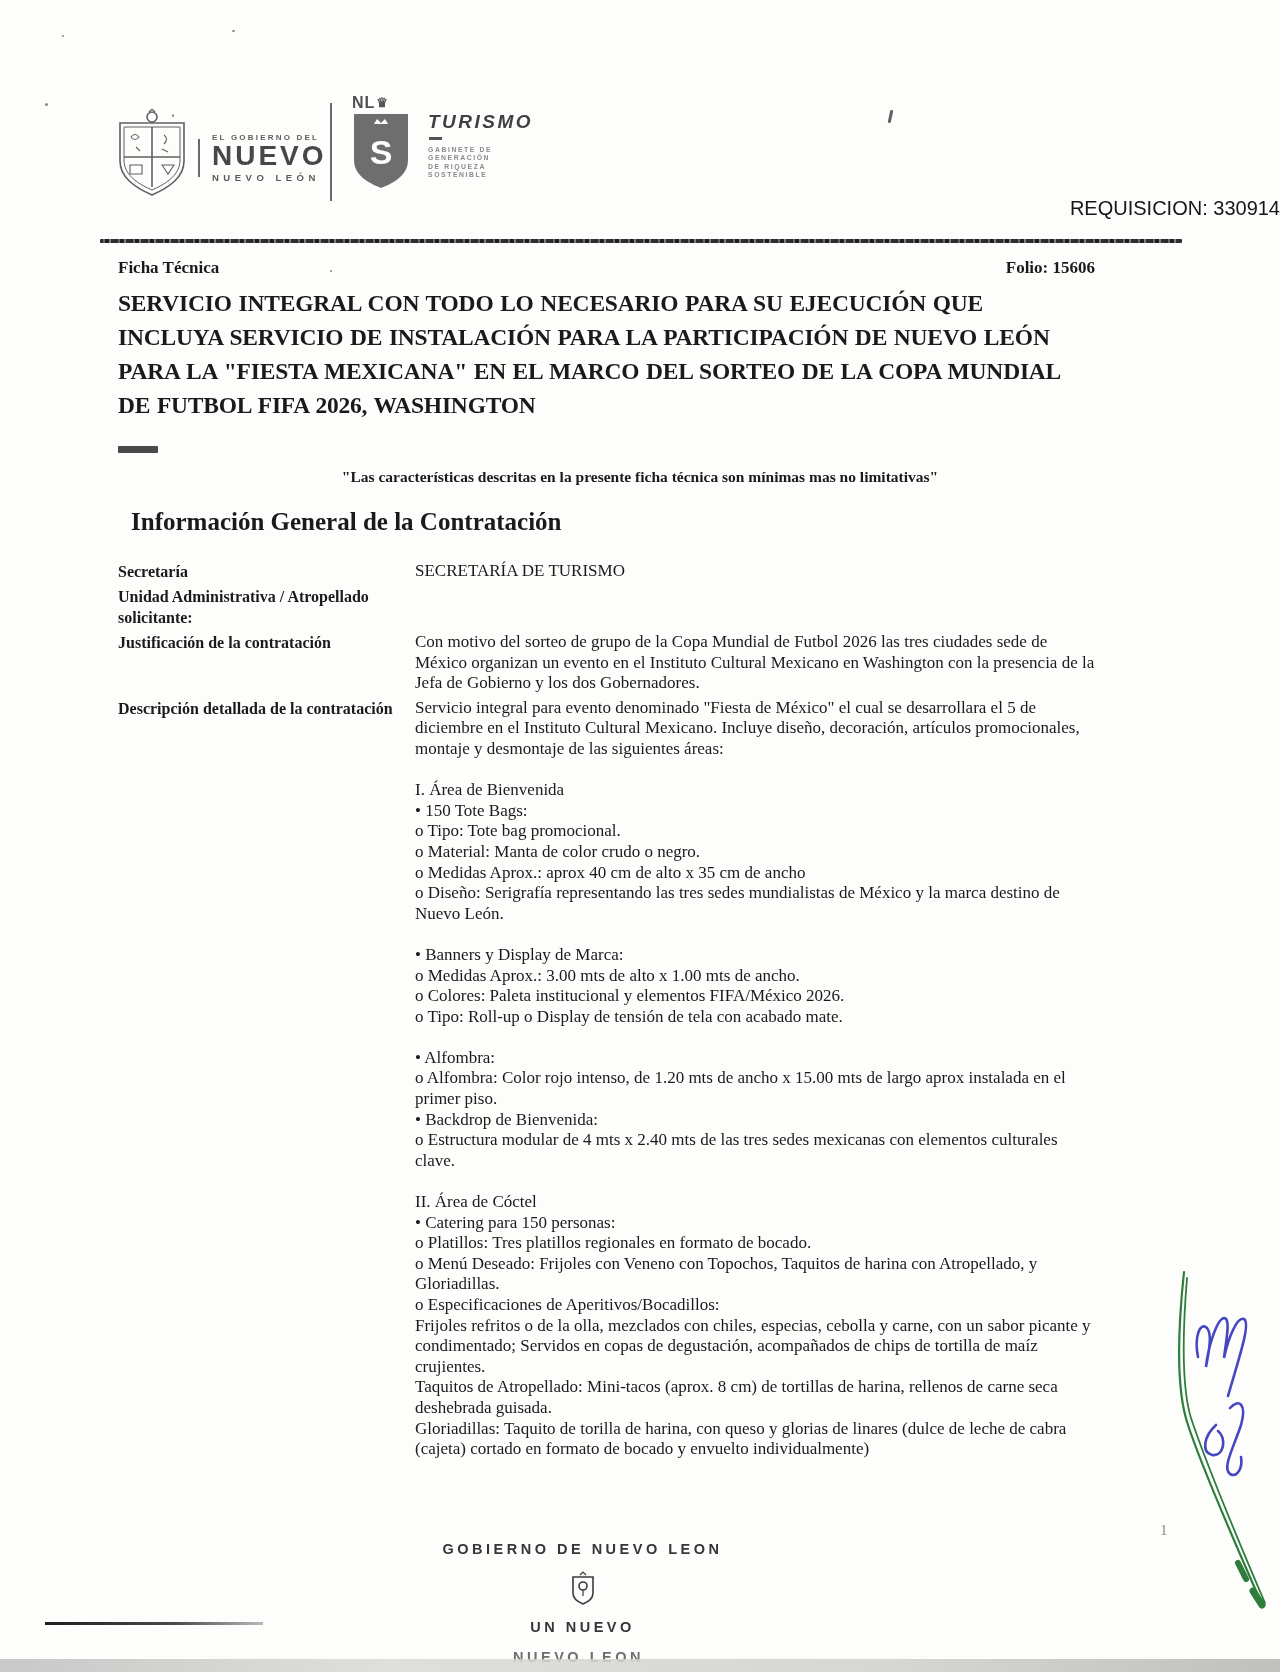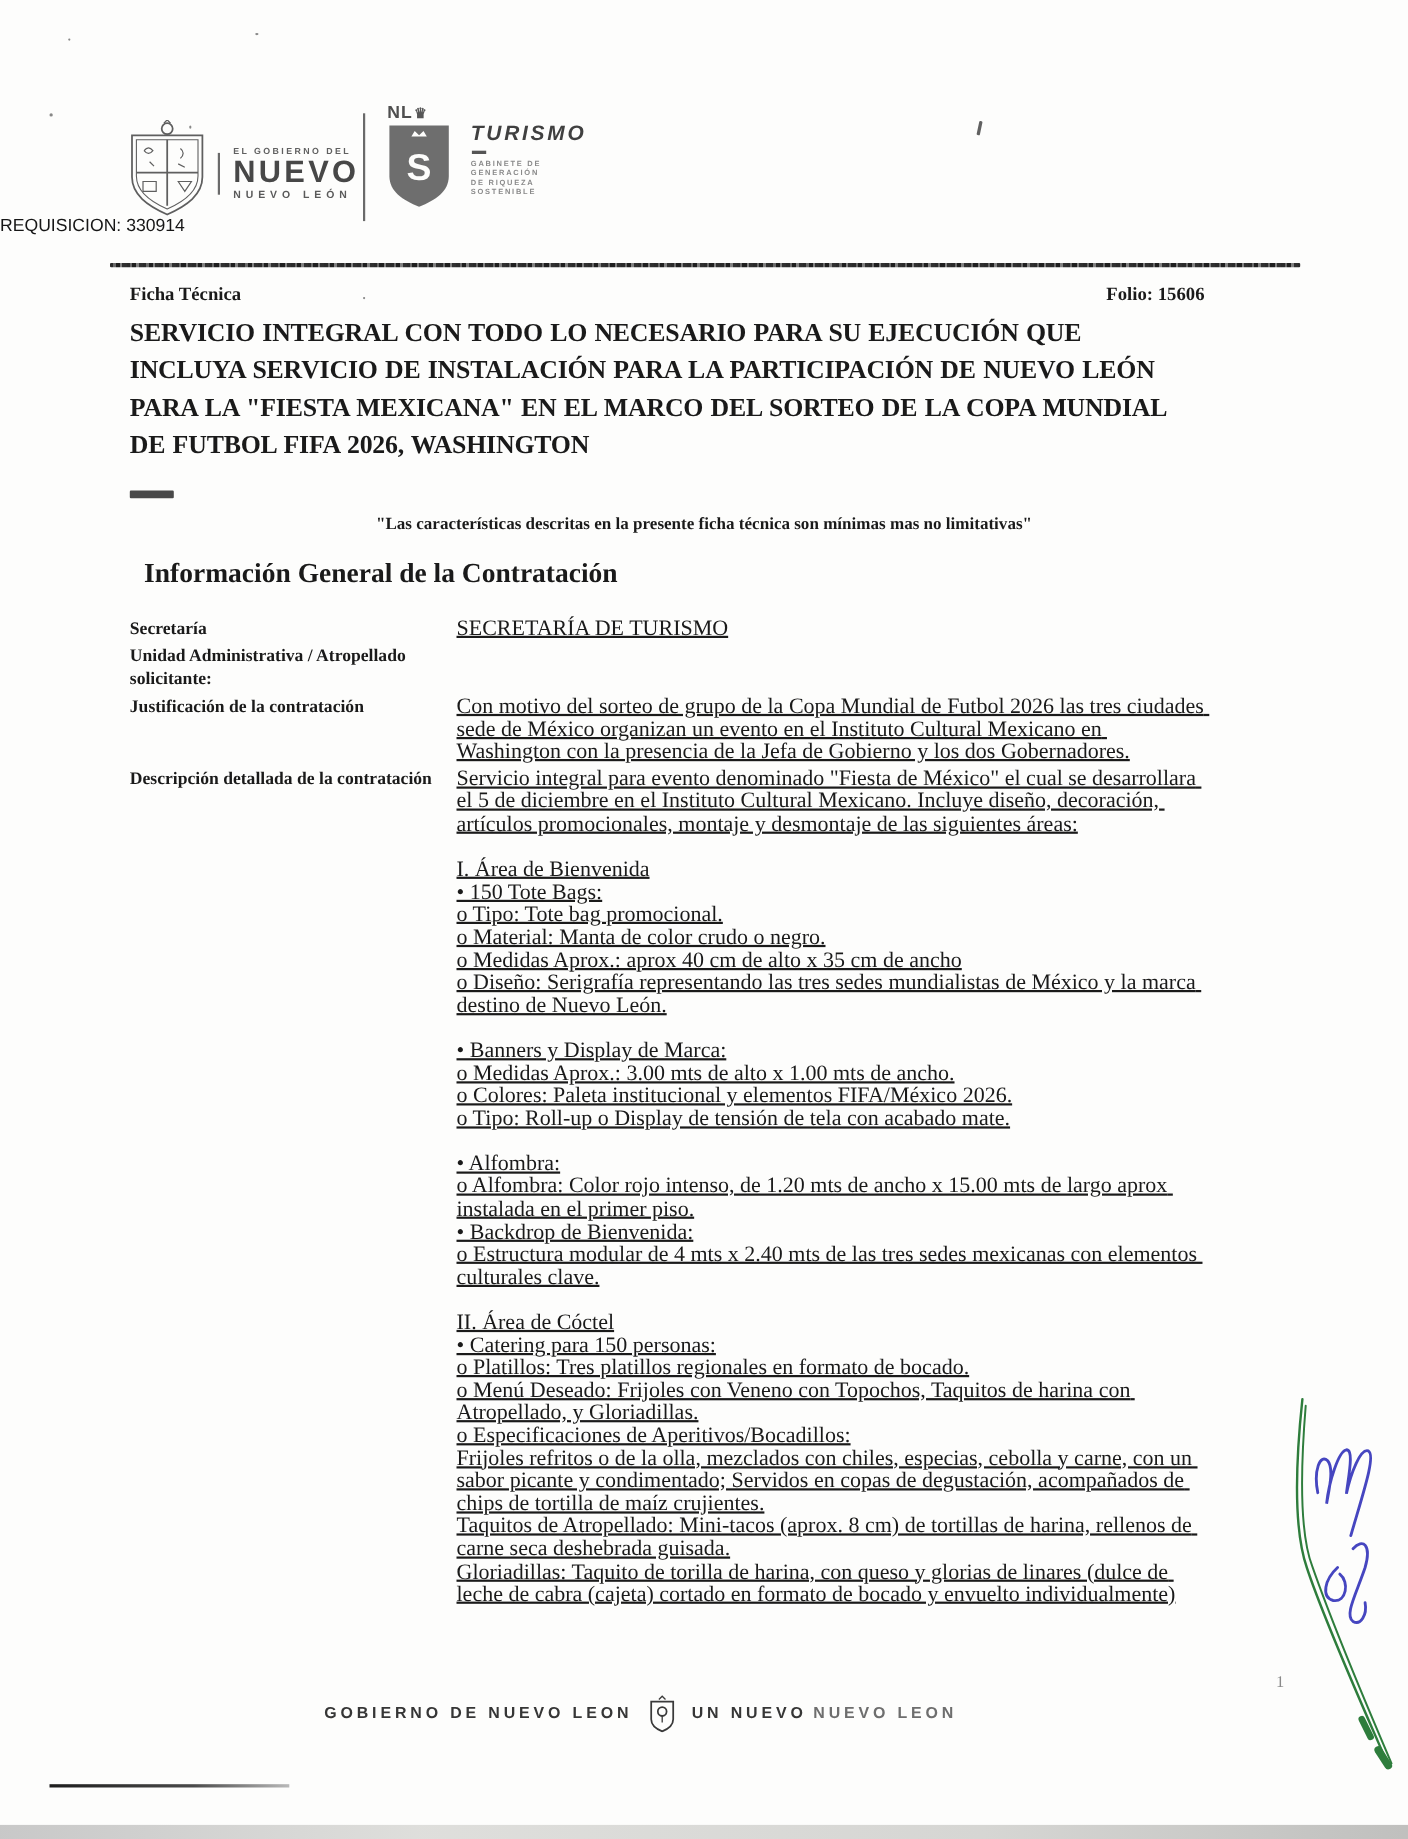--- a/index.html
+++ b/index.html
@@ -20,47 +20,47 @@
   .nl-top{font-family:"Liberation Sans",sans-serif;font-weight:bold;font-size:16px;color:#4f4f4f;
           letter-spacing:1px;line-height:16px;display:flex;align-items:flex-end;}
   .nl-crown{font-size:13px;margin-left:1px;color:#565656;}
   .nl-shield{margin-top:1px;}
   .turismo-block{position:absolute;left:316px;top:16px;font-family:"Liberation Sans",sans-serif;}
   .turismo-word{font-size:19px;font-weight:bold;letter-spacing:2.5px;color:#404040;font-style:italic;}
   .turismo-dash{width:13px;height:2.5px;background:#555;margin:4px 0 6px 1px;}
   .tagline{font-size:6.8px;letter-spacing:1.6px;color:#8a8a8a;line-height:8.5px;font-weight:bold;}
 
   
-  .requisition{position:absolute;top:197px;left:0;width:100%;text-align:left;
-               font-family:"Liberation Sans",sans-serif;font-size:16px;color:#161616;}
+  .requisition{position:absolute;top:197px;left:0;width:100%;text-align:right;
+               font-family:"Liberation Sans",sans-serif;font-size:20px;color:#161616;}
   .mottled-rule{position:absolute;top:239px;left:100px;width:1082px;height:4px;
     background:repeating-linear-gradient(90deg,#2b2b2b 0 3px,#6a6a6a 3px 5px,#1f1f1f 5px 9px,#808080 9px 11px,#303030 11px 15px);
     border-radius:1px;}
   .ficha-row{position:absolute;top:258px;left:118px;width:977px;display:flex;justify-content:space-between;
              font-weight:bold;font-size:17px;}
 
   
   .doc-title{position:absolute;top:286px;left:118px;width:968px;margin:0;
              font-size:23.5px;font-weight:bold;line-height:34px;letter-spacing:-0.2px;word-spacing:1px;}
   .smudge{position:absolute;top:446px;left:118px;width:40px;height:7px;background:#2a2a2a;
           filter:blur(0.6px);opacity:.85;border-radius:1px;}
   .disclaimer{position:absolute;top:468px;left:0;width:1280px;text-align:center;
               font-weight:bold;font-size:15.5px;}
 
   
   .section-heading{position:absolute;top:508px;left:131px;margin:0;font-size:25px;font-weight:bold;}
   .info-table{position:absolute;top:561px;left:118px;width:977px;}
   .info-row{display:grid;grid-template-columns:297px 1fr;margin-bottom:4px;}
   .info-label{font-weight:bold;font-size:16px;line-height:21px;padding-right:14px;}
-  .info-value{font-size:20px;line-height:20.6px;white-space:pre-wrap;text-decoration:underline;}
+  .info-value{font-size:17px;line-height:20.6px;white-space:pre-wrap;}
 
   
   .footer{position:absolute;top:1541px;left:0;width:1165px;display:flex;justify-content:center;
           align-items:center;gap:14px;font-family:"Liberation Sans",sans-serif;
-          font-size:14.5px;letter-spacing:3.5px;color:#363636;font-weight:bold;}
+          font-size:14.5px;letter-spacing:3.5px;color:#363636;font-weight:bold;flex-direction:column;}
   .footer .lighter{color:#6e6e6e;margin-left:-8px;}
   .page-number{position:absolute;top:1522px;left:1160px;font-size:15px;color:#8a8a8a;}
   .bottom-line{position:absolute;top:1622px;left:45px;width:218px;height:3px;
     background:linear-gradient(90deg,#1e1e1e,#4a4a4a 60%,#b9b9b9);}
   .bottom-band{position:absolute;bottom:0;left:0;width:100%;height:13px;
     background:linear-gradient(90deg,#bfbfbf,#d9d9d6 30%,#cfcfcc 70%,#b5b5b3);opacity:.85;}
 
   
   .pen-marks{position:absolute;left:1080px;top:1255px;}
   .tick{position:absolute;top:110px;left:889px;width:3px;height:13px;background:#3a3a3a;

